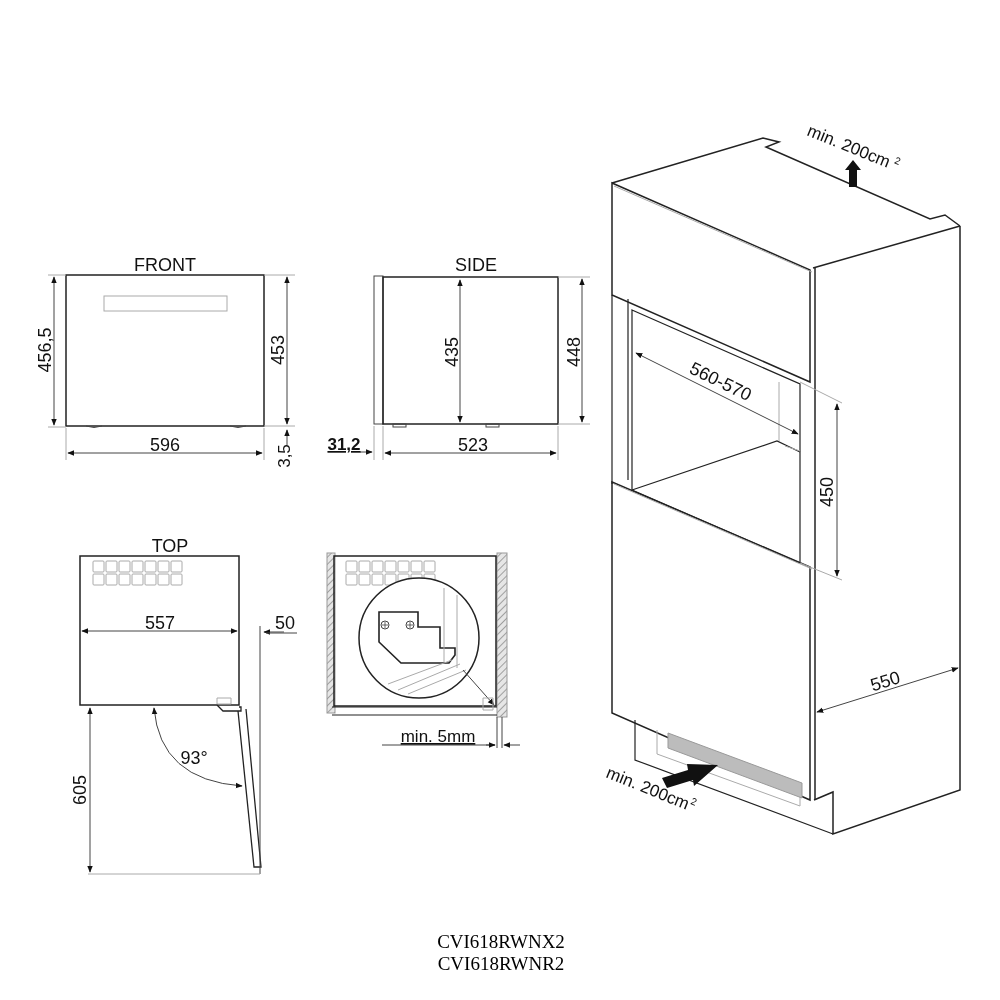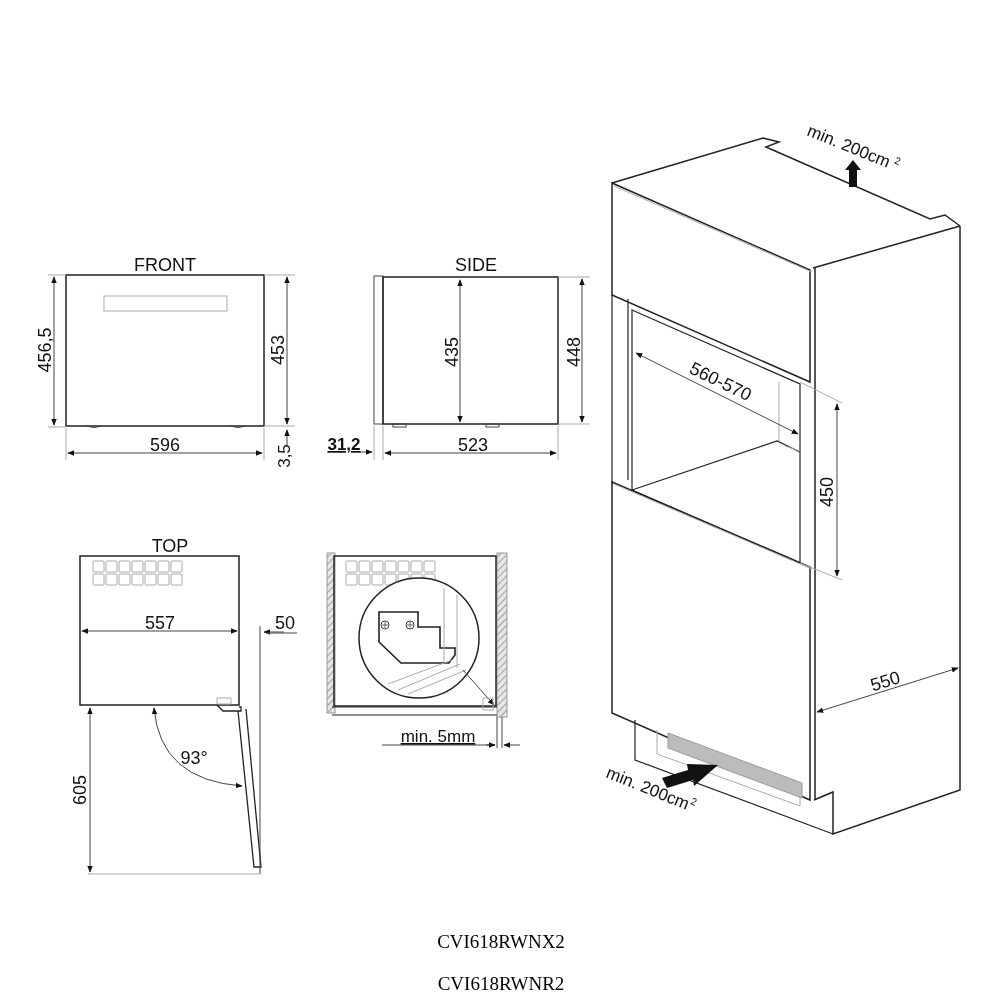--- a/index.html
+++ b/index.html
@@ -197,13 +197,13 @@
     </text>
 
     <path d="M662,778 L688,770 L687,764 L718,765 L694,786 L693,780 L667,788 Z" fill="#111"></path>
     <text class="lbl" font-size="17" transform="translate(605,777) rotate(22)">
       <tspan>min. 200cm</tspan><tspan dx="1" dy="-7" font-size="10">2</tspan>
     </text>
   </g>
 </svg>
 
 <div class="model" style="top:931px;">CVI618RWNX2</div>
-<div class="model" style="top:953px;margin-top:20px;">CVI618RWNR2</div>
+<div class="model" style="top:953px;">CVI618RWNR2</div>
 
 </body></html>

